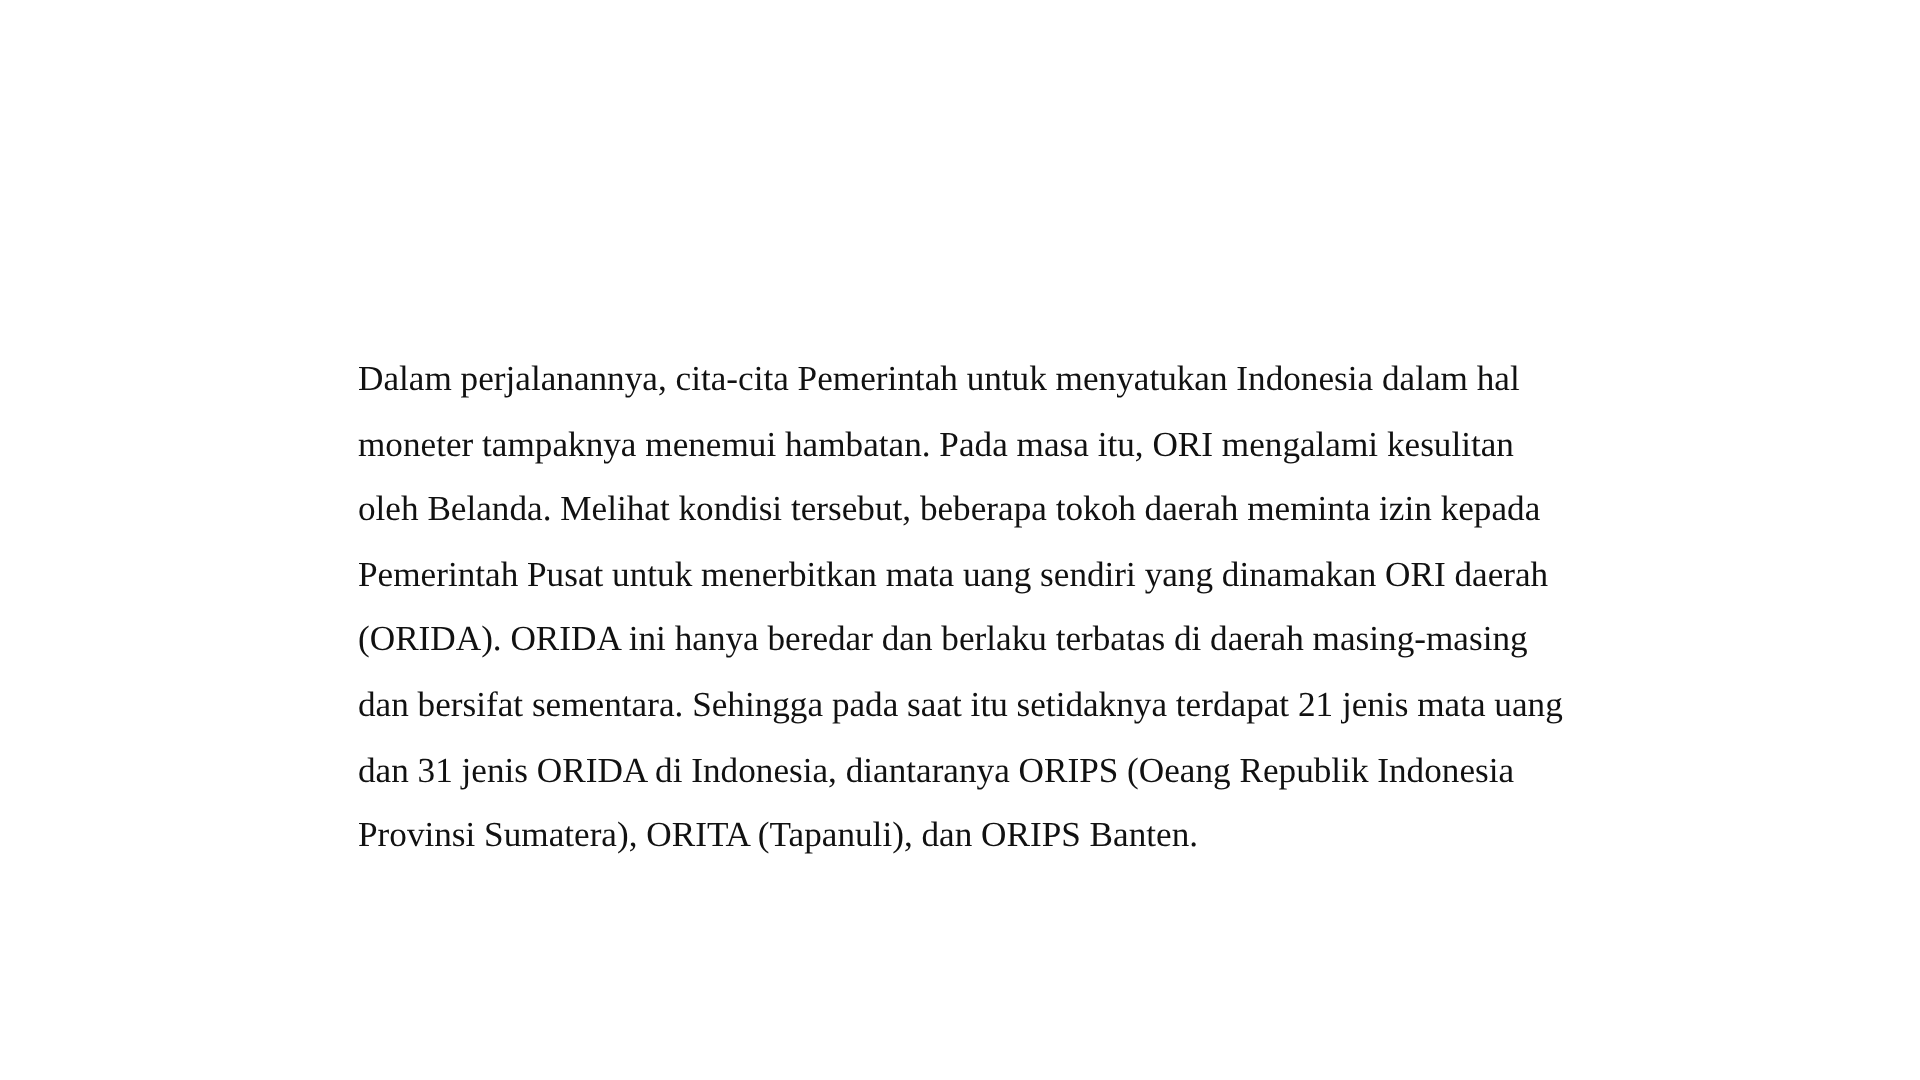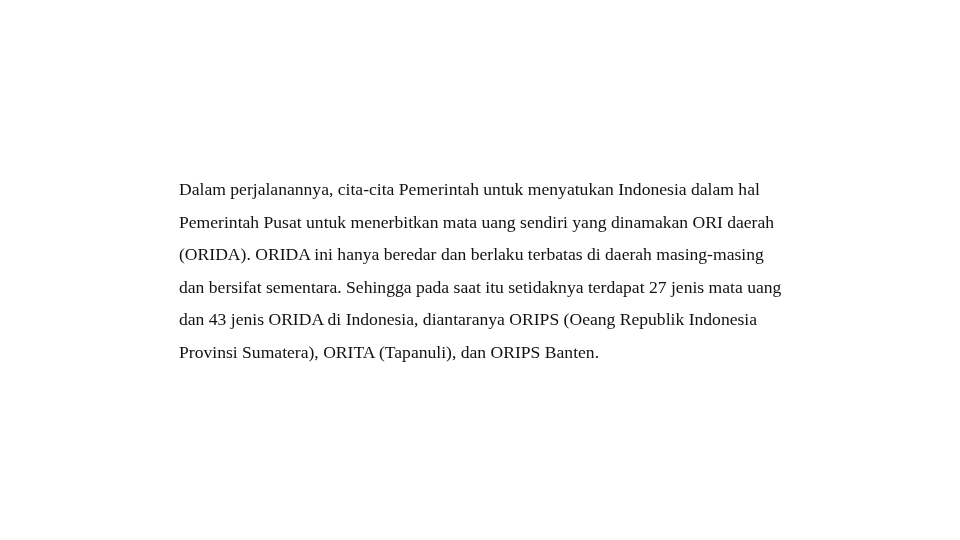--- a/index.html
+++ b/index.html
@@ -35,19 +35,21 @@
       line-height: 26px;
       white-space: nowrap;
     }
   </style>
 </head>
 <body>
 
 <div class="slide">
   <div class="text-block">
     <span class="line">Dalam perjalanannya, cita-cita Pemerintah untuk menyatukan Indonesia dalam hal</span>
+    <span class="line">moneter tampaknya menemui hambatan. Pada masa itu, ORI mengalami kesulitan</span>
+    <span class="line">oleh Belanda. Melihat kondisi tersebut, beberapa tokoh daerah meminta izin kepada</span>
     <span class="line">Pemerintah Pusat untuk menerbitkan mata uang sendiri yang dinamakan ORI daerah</span>
     <span class="line">(ORIDA). ORIDA ini hanya beredar dan berlaku terbatas di daerah masing-masing</span>
-    <span class="line">dan bersifat sementara. Sehingga pada saat itu setidaknya terdapat 27 jenis mata uang</span>
-    <span class="line">dan 43 jenis ORIDA di Indonesia, diantaranya ORIPS (Oeang Republik Indonesia</span>
+    <span class="line">dan bersifat sementara. Sehingga pada saat itu setidaknya terdapat 21 jenis mata uang</span>
+    <span class="line">dan 31 jenis ORIDA di Indonesia, diantaranya ORIPS (Oeang Republik Indonesia</span>
     <span class="line">Provinsi Sumatera), ORITA (Tapanuli), dan ORIPS Banten.</span>
   </div>
 </div>
 
 </body></html>

